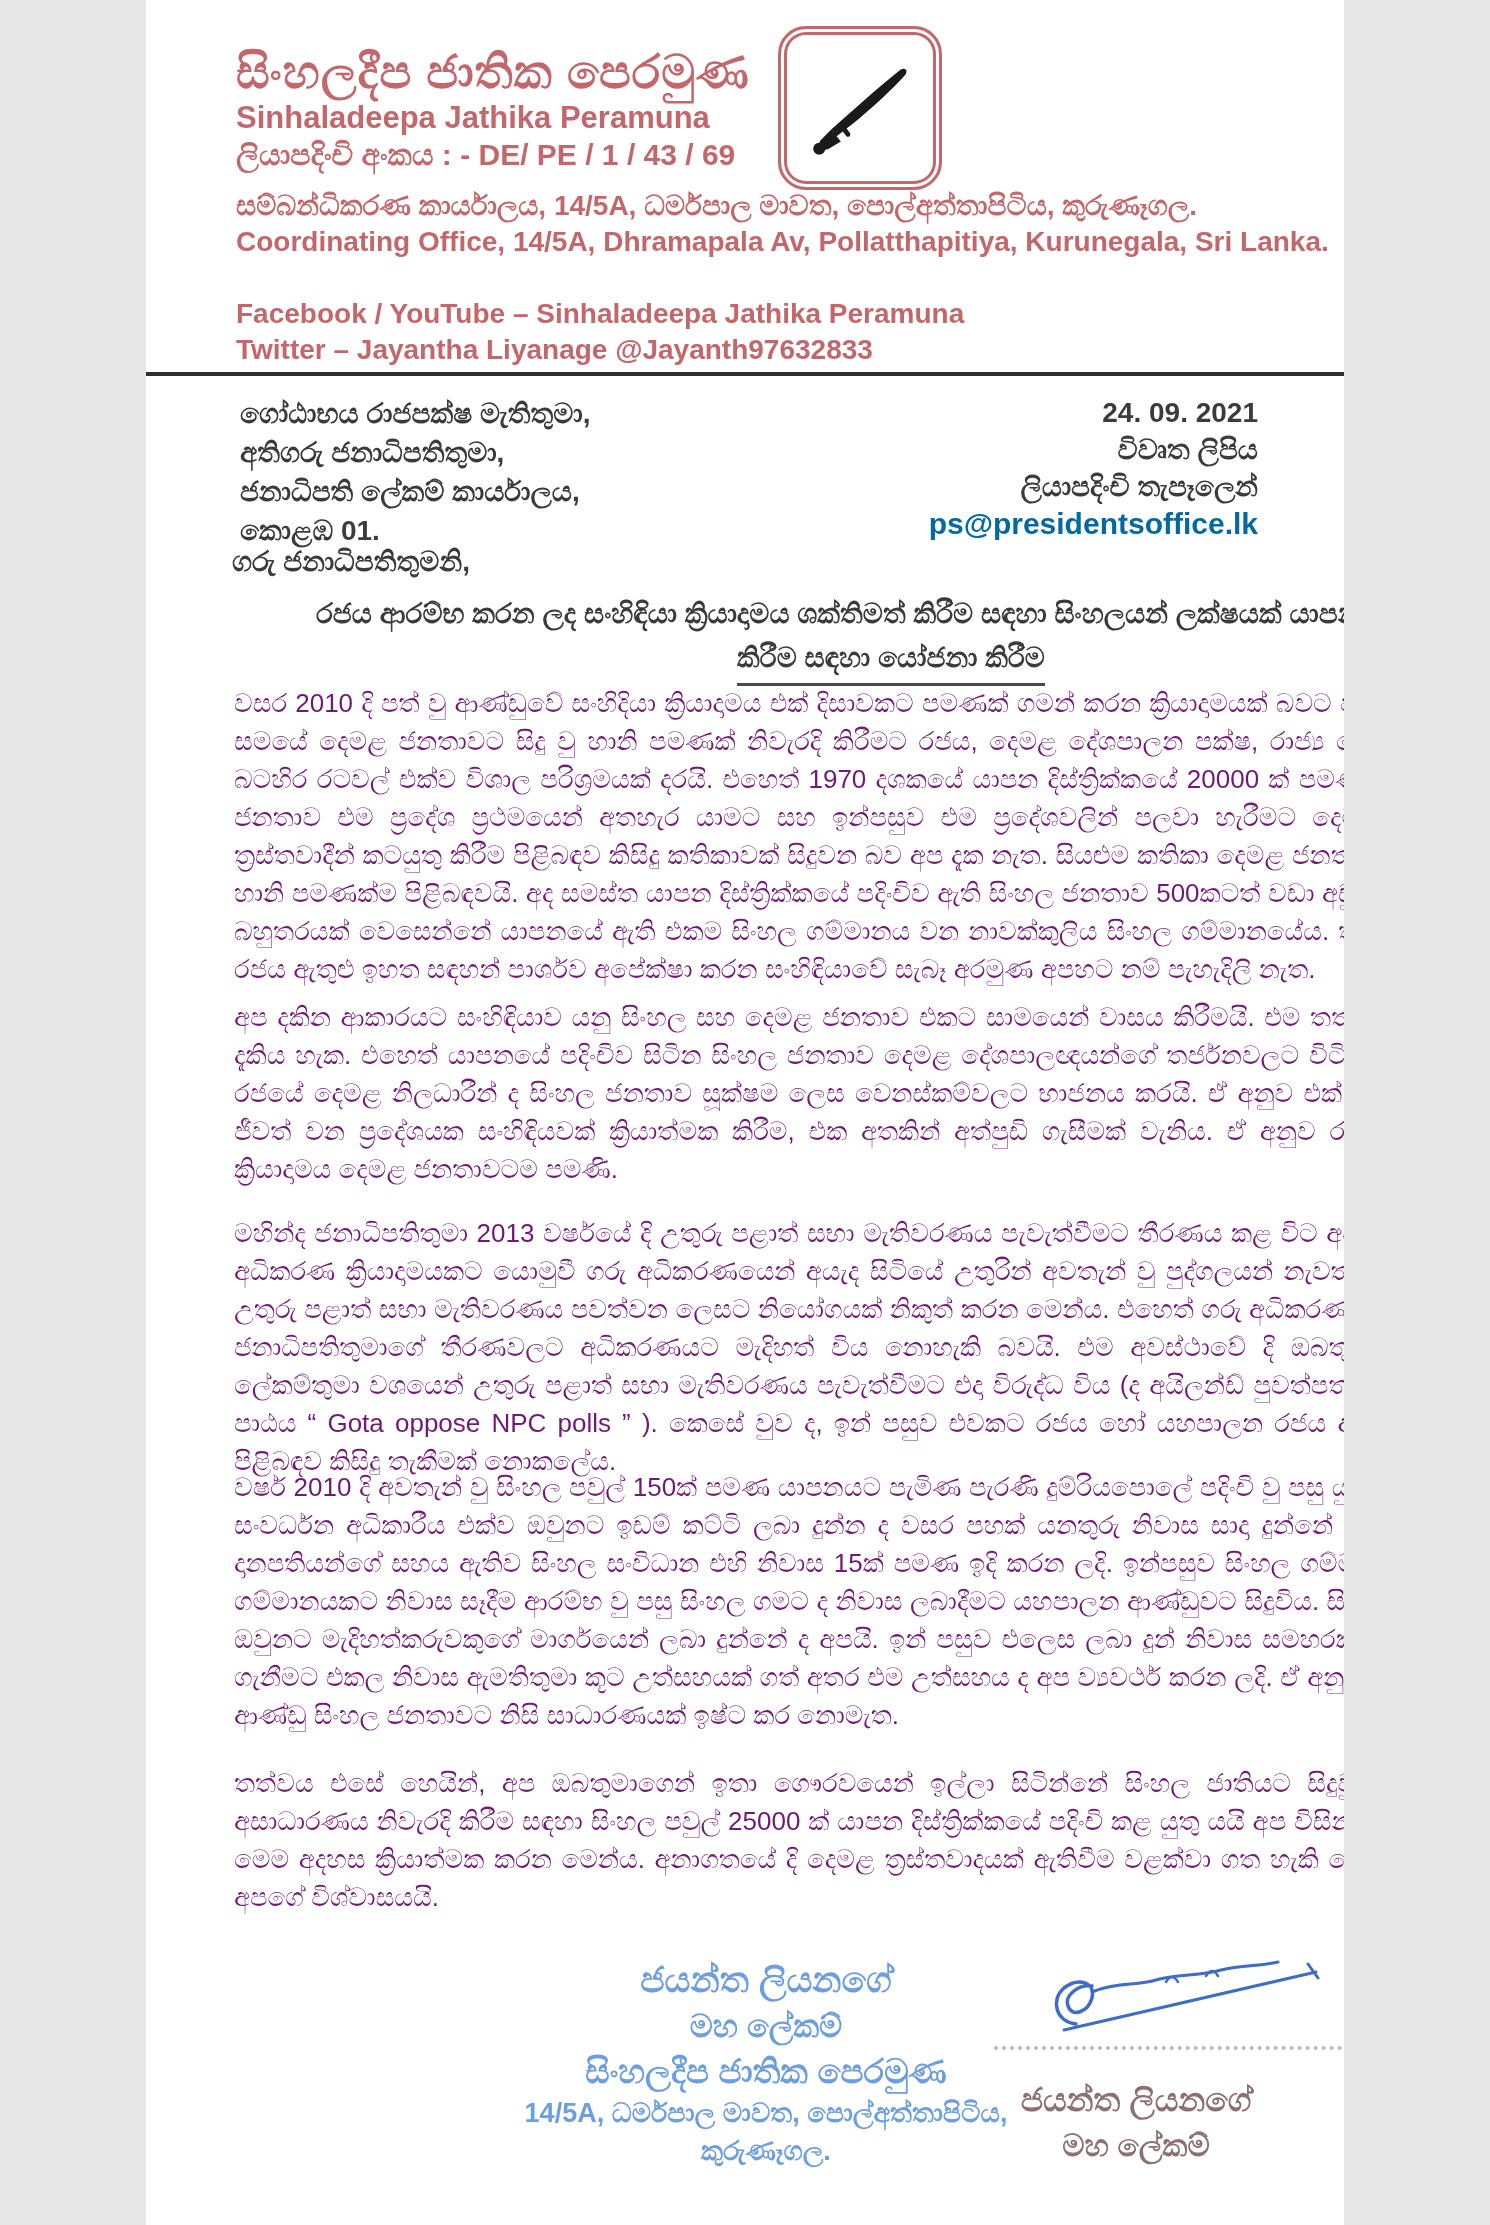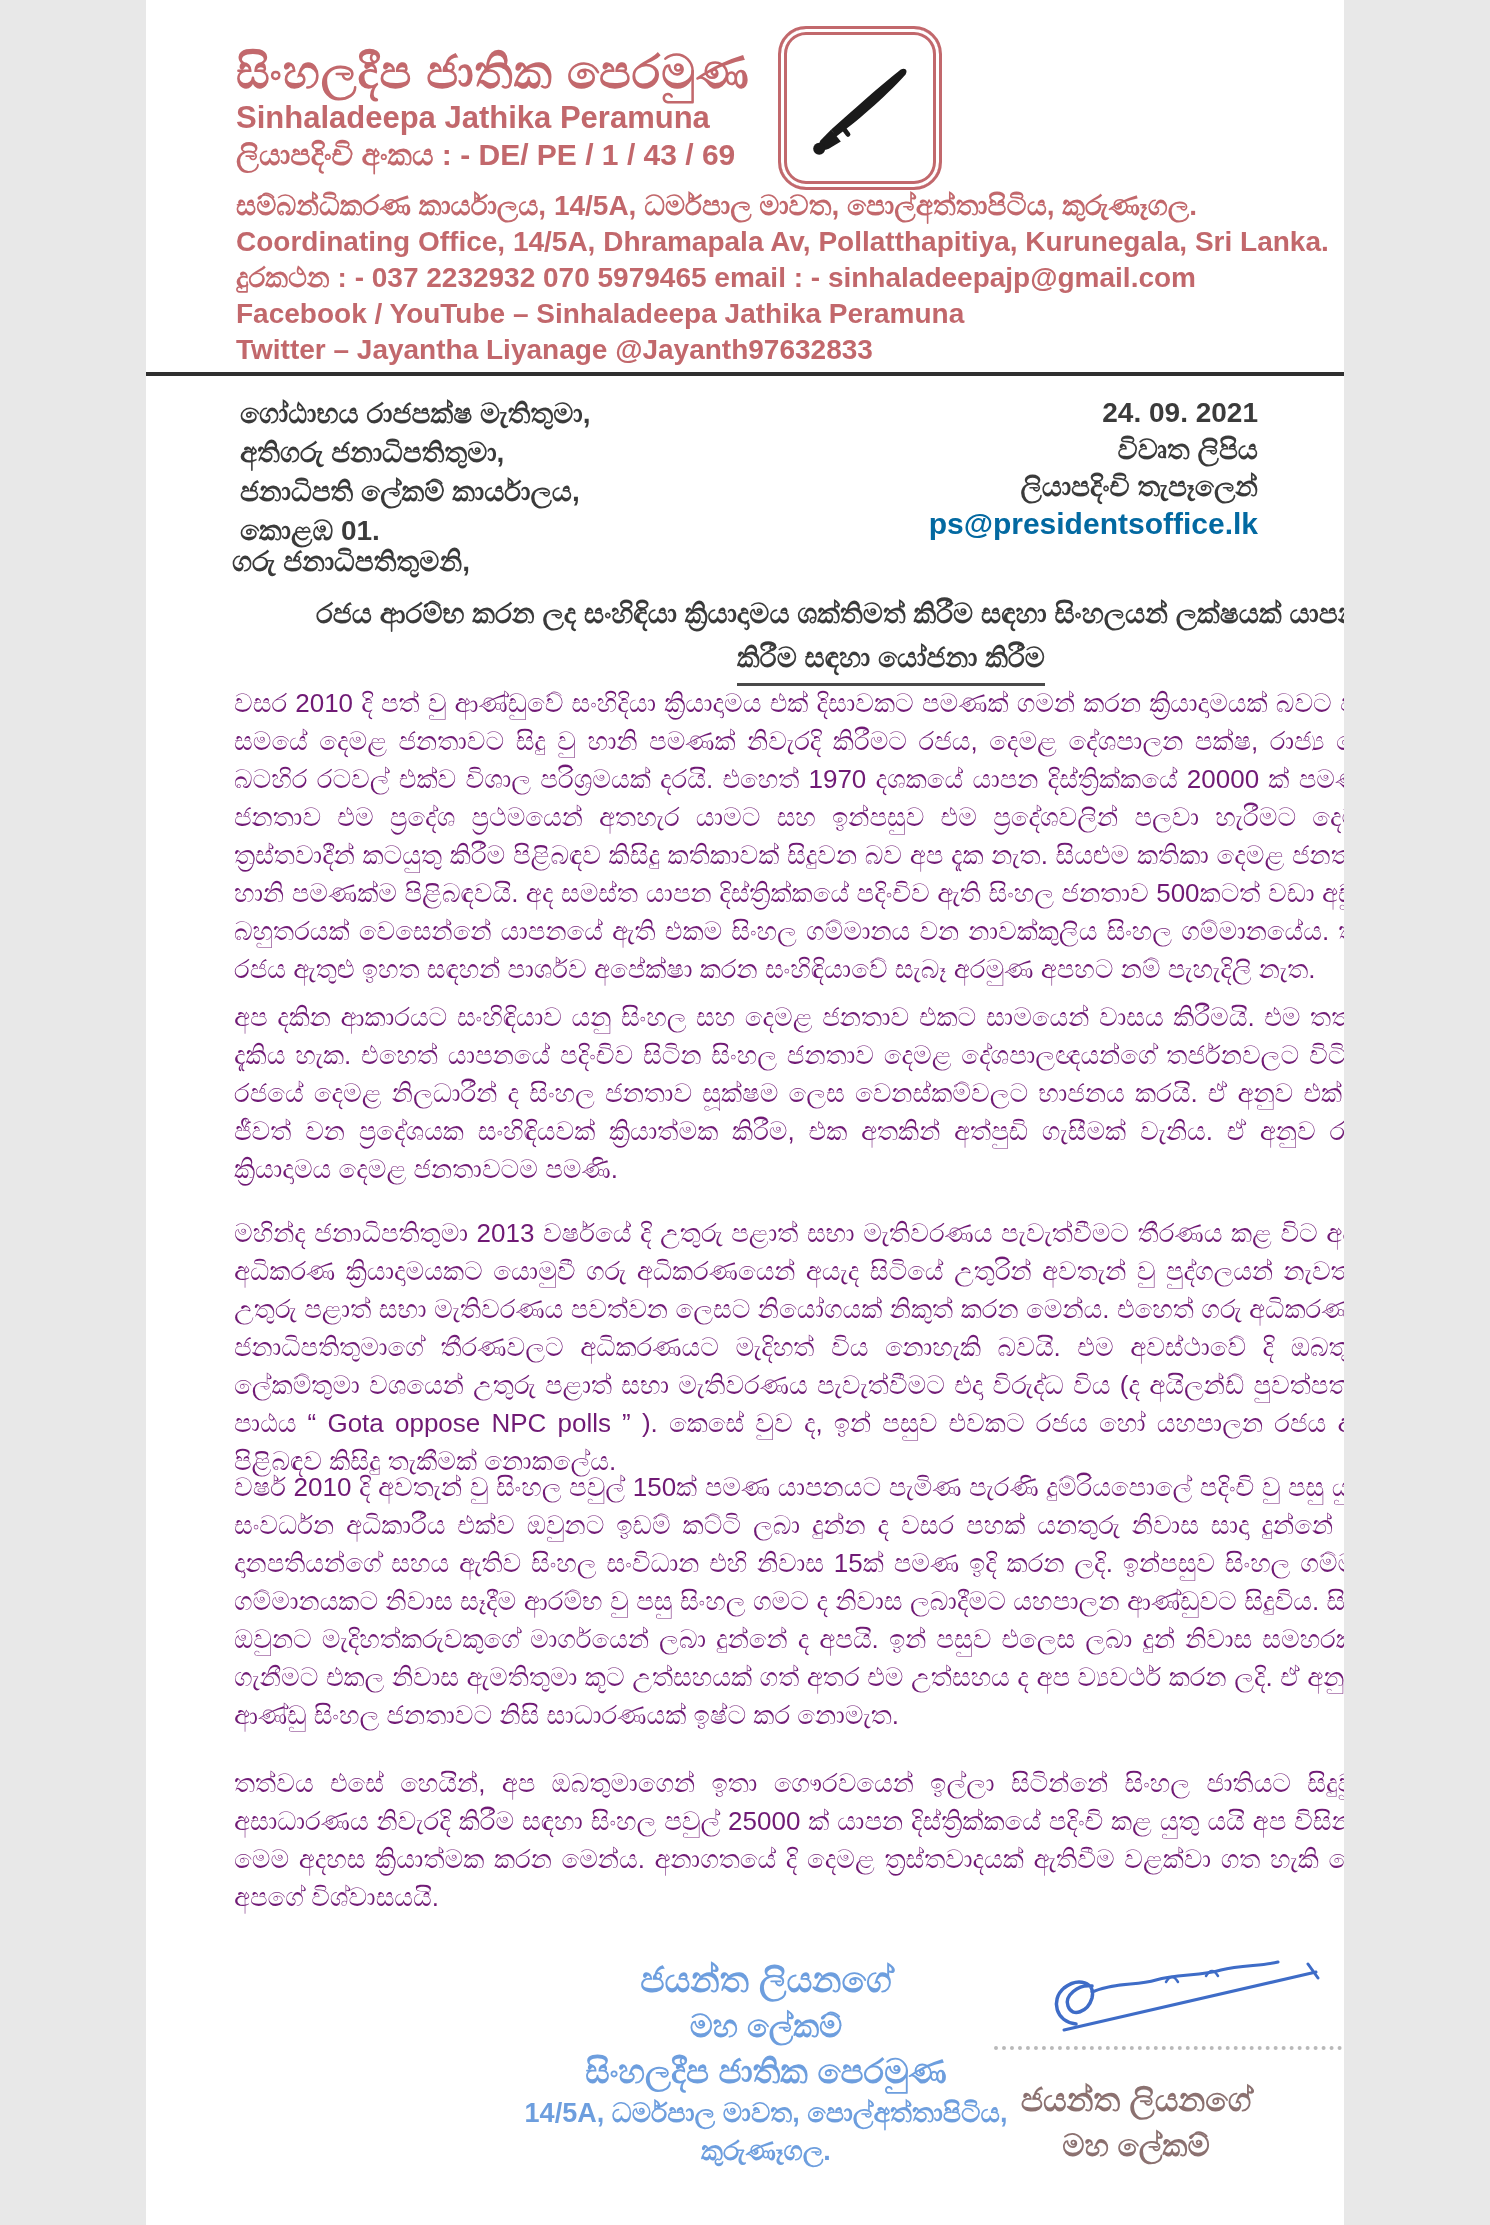--- a/index.html
+++ b/index.html
@@ -85,21 +85,20 @@
     <svg width="120" height="120" viewBox="0 0 100 100">
       <path d="M30 74 C 46 62, 70 42, 88 22 C 90 19, 88 16, 84 18 C 64 34, 44 52, 26 68 Z" fill="#1a1a1a"></path>
       <path d="M26 68 L34 78 L24 84 C 18 87, 14 82, 17 77 Z" fill="#1a1a1a"></path>
       <circle cx="16" cy="84" r="5" fill="#1a1a1a"></circle>
       <path d="M34 64 L40 72" stroke="#1a1a1a" stroke-width="4" stroke-linecap="round" fill="none"></path>
     </svg>
   </div>
 
   <div class="lh addr-si">සම්බන්ධිකරණ කාර්යාලය, 14/5A, ධර්මපාල මාවත, පොල්අත්තාපිටිය, කුරුණෑගල.</div>
   <div class="lh addr-en">Coordinating Office, 14/5A, Dhramapala Av, Pollatthapitiya, Kurunegala, Sri Lanka.</div>
-  <div class="lh phone">දුරකථන : - 037 2232932    070 5979465        email : - sinhaladeepajp@gmail.com</div>
   <div class="lh fb">Facebook / YouTube – Sinhaladeepa Jathika Peramuna</div>
   <div class="lh tw">Twitter –  Jayantha Liyanage @Jayanth97632833</div>
 
   <hr class="rule">
 
   <div class="recipient body-ink">
     <div>ගෝඨාභය රාජපක්ෂ මැතිතුමා,</div>
     <div>අතිගරු ජනාධිපතිතුමා,</div>
     <div>ජනාධිපති ලේකම් කාර්යාලය,</div>
     <div>කොළඹ 01.</div>

